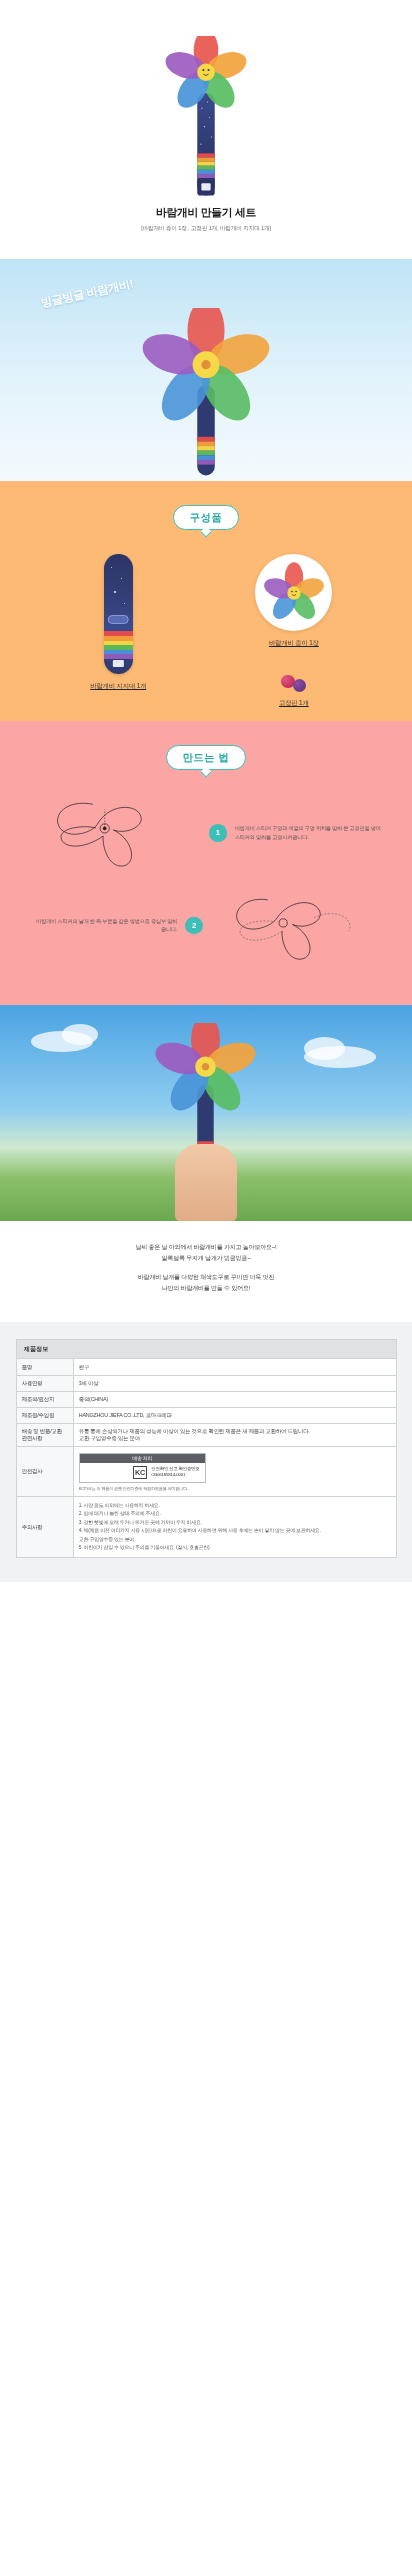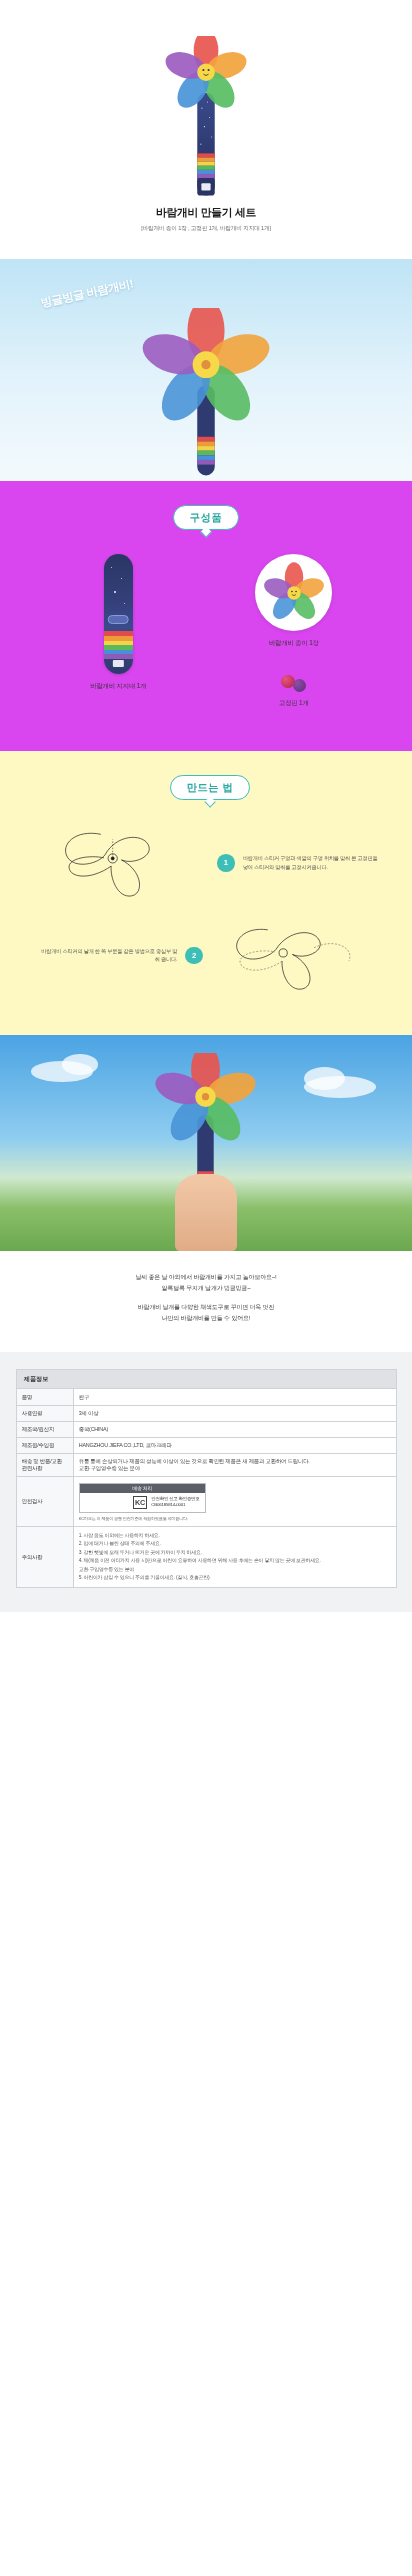--- a/index.html
+++ b/index.html
@@ -52,23 +52,24 @@
   }
   .banner-pinwheel {
     position: absolute;
     left: 50%;
     top: 49px;
     transform: translateX(-50%);
   }
 
   
   .sec-components {
-    background: #d946ef;
-    padding: 24px 0 43px 0;
+    background: #fdba74;
+    padding: 24px 0 13px 0;
     text-align: center;
+    text-decoration: underline;
   }
   .bubble-title {
     display: inline-block;
     position: relative;
     background: #fff;
     border: 1.5px solid #3dbeb6;
     border-radius: 14.4px;
     color: #2aa9a1;
     font-size: 10.3px;
     font-weight: bold;
@@ -134,22 +135,22 @@
     box-shadow: 0 1px 4.1px rgba(0,0,0,.12);
     display: flex; align-items: center; justify-content: center;
   }
   .pins { display: flex; justify-content: center; gap: 1px; }
   .pin { width: 13.4px; height: 13.4px; border-radius: 50%; }
   .pin.a { background: radial-gradient(circle at 32% 30%, #e2577f, #b51e4f); }
   .pin.b { background: radial-gradient(circle at 32% 30%, #8e4fa8, #5d2b77); margin-left: -3.1px; margin-top: 4.1px; }
 
   
   .sec-howto {
-    background: #fef9c3;
-    padding: 24px 0 26px 8px;
+    background: #fca5a5;
+    padding: 24px 0 26px 0;
     text-align: center;
   }
   .howto-body { margin-top: 24px; padding: 0 31px; }
   .step {
     display: flex;
     align-items: center;
     gap: 8.2px;
     margin-bottom: 15.5px;
   }
   .step.reverse { flex-direction: row-reverse; }

